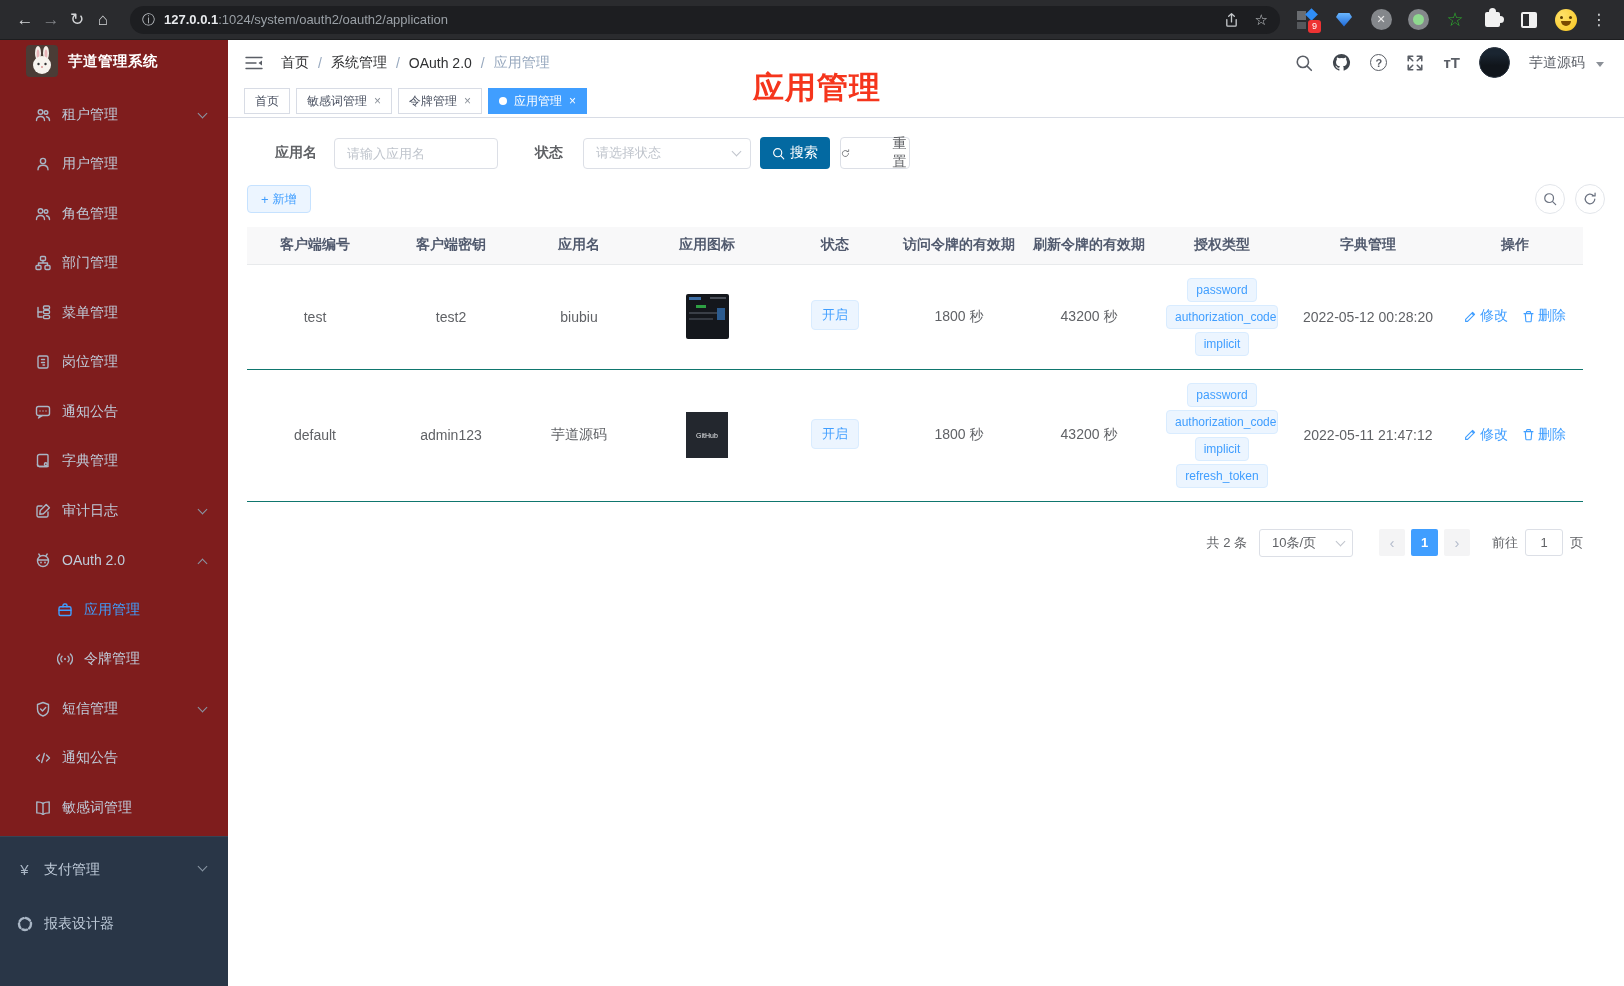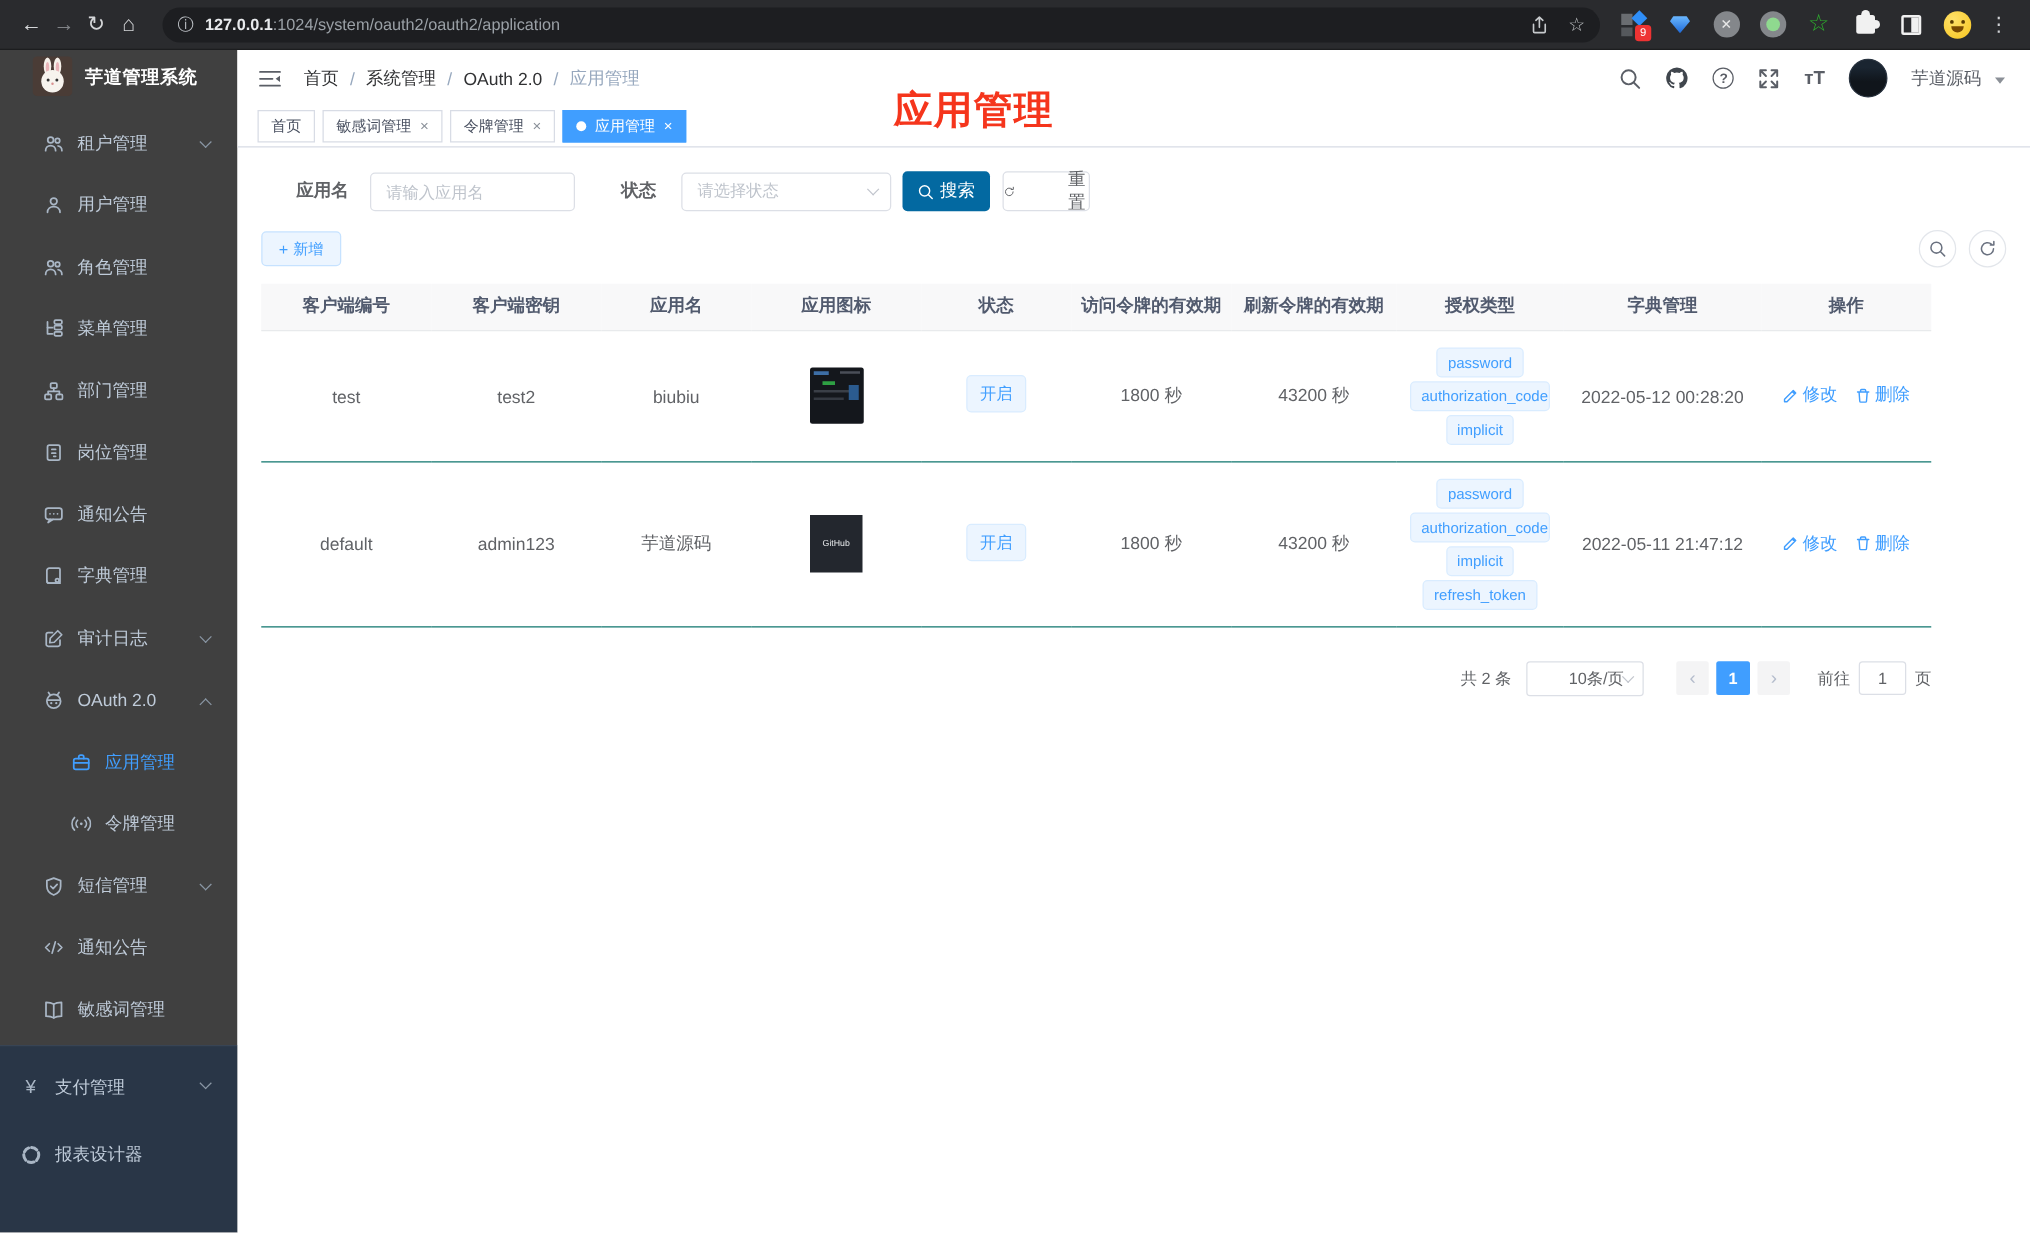--- a/index.html
+++ b/index.html
@@ -40,21 +40,21 @@
   .emoji::before { content:""; position:absolute; left:5px; top:7px; width:3px; height:3px; border-radius:50%;
     background:#5a3b00; box-shadow:9px 0 0 #5a3b00; }
   .emoji::after { content:""; position:absolute; left:6px; top:12px; width:10px; height:5px;
     border-radius:0 0 8px 8px; background:#7a4a00; }
   .dots { color:#cfd1d4; font-size:16px; margin-left:14px; cursor:pointer; }
 
   
   .app { display:flex; height:946px; }
 
   
-  .sidebar { width:190px; flex-shrink:0; background:#404040; display:flex; flex-direction:column; }
+  .sidebar { width:228px; flex-shrink:0; background:#7f1d1d; display:flex; flex-direction:column; }
   .logo-bar { height:42px; display:flex; align-items:center; padding-left:26px; gap:10px; }
   .logo-title { color:#ffffff; font-weight:700; font-size:14.5px; letter-spacing:.5px; }
   .menu { padding-top:8px; }
   .mi { height:49.5px; display:flex; align-items:center; padding-left:34px; gap:11px; cursor:pointer;
     color:#bfcbd9; font-size:14px; position:relative; }
   .mi-icon { width:17px; display:flex; justify-content:center; color:#a9b6c5; font-size:15px; }
   .mi-icon svg { stroke:#a9b6c5; }
   .mi.active { color:#409eff; }
   .mi.active .mi-icon svg { stroke:#409eff; }
   .mi.sub { padding-left:56px; }
@@ -147,21 +147,21 @@
     align-items:center; justify-content:center; }
   .appicon2 span { color:#e6e8ea; font-size:7px; }
   .op-link { color:#409eff; cursor:pointer; display:inline-flex; align-items:center; gap:3px; font-size:14px; }
   .op-link + .op-link { margin-left:10px; }
 
   
   .pager { width:1336px; display:flex; align-items:center; justify-content:flex-end;
     margin-top:27px; font-size:13px; color:#606266; }
   .pg-total { margin-right:12px; }
   .pg-size { width:94px; height:28px; border:1px solid #dcdfe6; border-radius:3px; display:flex;
-    align-items:center; justify-content:flex-end; padding:0 8px 0 12px; cursor:pointer; margin-right:20px; }
+    align-items:center; justify-content:space-between; padding:0 8px 0 12px; cursor:pointer; margin-right:20px; }
   .pg-btn { width:26px; height:27px; background:#f4f4f5; border-radius:2px; color:#b4bccc;
     display:flex; align-items:center; justify-content:center; font-size:15px; cursor:pointer; margin-left:6px; }
   .pg-page { width:27px; height:27px; background:#409eff; color:#fff; border-radius:2px; font-weight:700;
     display:flex; align-items:center; justify-content:center; font-size:13px; cursor:pointer; margin-left:6px; }
   .pg-goto { margin-left:22px; }
   .pg-input { width:38px; height:27px; border:1px solid #dcdfe6; border-radius:3px; text-align:center;
     font-size:13px; color:#606266; margin:0 7px; outline:none; }
   svg.ic { fill:none; stroke-width:1.4; stroke-linecap:round; stroke-linejoin:round; }
 </style>
 </head>
@@ -264,39 +264,39 @@
               <path d="M1.5 13.5c0-2.5 1.8-4 4-4s4 1.5 4 4"></path>
               <circle cx="11" cy="5.5" r="1.8"></circle>
               <path d="M11.5 9.8c1.8.3 3 1.7 3 3.7"></path>
             </svg>
           </span>
         <span>角色管理</span>
       </div>
       <div class="mi">
         <span class="mi-icon">
             <svg class="ic" width="16" height="16" viewBox="0 0 16 16">
+              <rect x="5.5" y="1.5" width="5" height="4" rx="1"></rect>
+              <rect x="1" y="10.5" width="5" height="4" rx="1"></rect>
+              <rect x="10" y="10.5" width="5" height="4" rx="1"></rect>
+              <path d="M8 5.5V8M3.5 10.5V8h9v2.5"></path>
+            </svg>
+          </span>
+        <span>部门管理</span>
+      </div>
+      <div class="mi">
+        <span class="mi-icon">
+            <svg class="ic" width="16" height="16" viewBox="0 0 16 16">
               <path d="M3 2.5v9.5h4"></path>
               <path d="M3 7h4"></path>
               <rect x="8.5" y="1" width="6" height="3.2" rx="1"></rect>
               <rect x="8.5" y="5.4" width="6" height="3.2" rx="1"></rect>
               <rect x="8.5" y="10.4" width="6" height="3.2" rx="1"></rect>
             </svg>
           </span>
         <span>菜单管理</span>
-      </div>
-      <div class="mi">
-        <span class="mi-icon">
-            <svg class="ic" width="16" height="16" viewBox="0 0 16 16">
-              <rect x="5.5" y="1.5" width="5" height="4" rx="1"></rect>
-              <rect x="1" y="10.5" width="5" height="4" rx="1"></rect>
-              <rect x="10" y="10.5" width="5" height="4" rx="1"></rect>
-              <path d="M8 5.5V8M3.5 10.5V8h9v2.5"></path>
-            </svg>
-          </span>
-        <span>部门管理</span>
       </div>
       <div class="mi">
         <span class="mi-icon">
             <svg class="ic" width="16" height="16" viewBox="0 0 16 16">
               <rect x="3" y="2" width="10" height="12" rx="1.5"></rect>
               <path d="M6.5 5.5h3M6.5 8.5h3M8 11h1.5"></path>
             </svg>
           </span>
         <span>岗位管理</span>
       </div>

